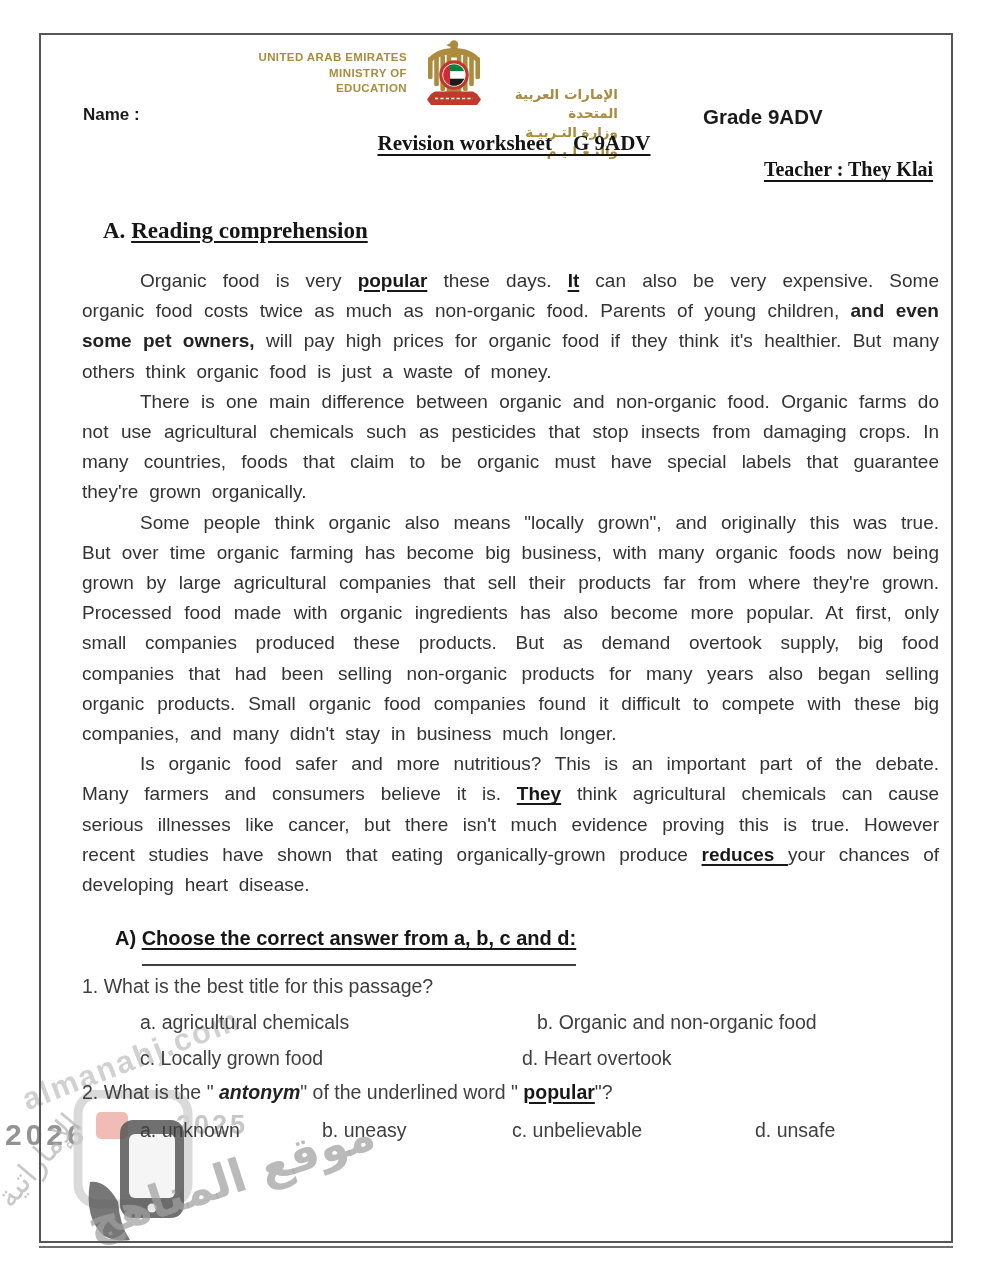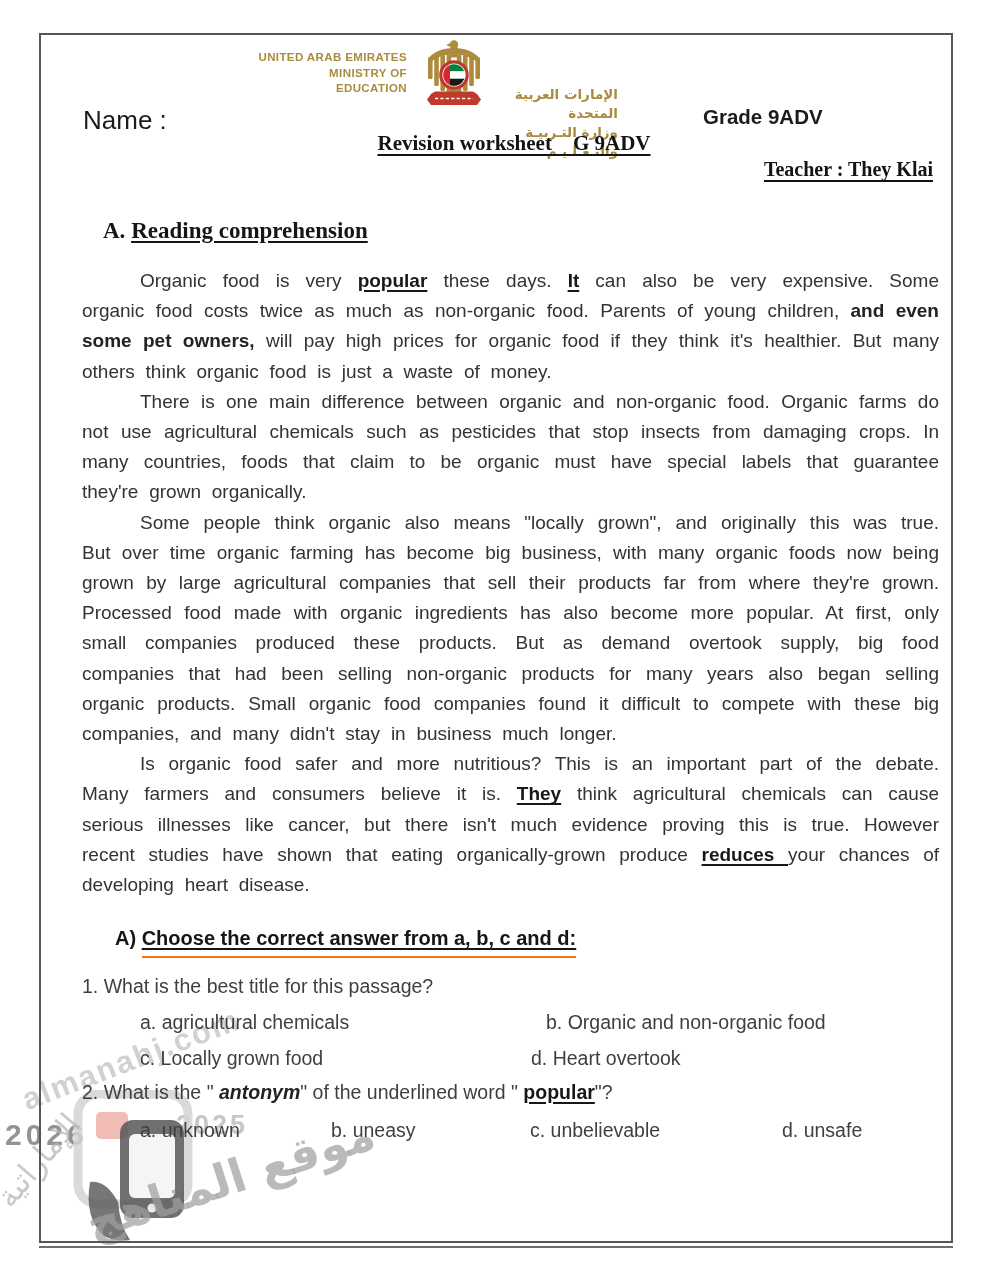--- a/index.html
+++ b/index.html
@@ -23,44 +23,44 @@
     border:2px solid #565656;z-index:1;}
   .frame::after{content:"";position:absolute;left:-2px;right:-2px;bottom:-7px;height:2px;background:#6d6d6d;}
   
   .gold{color:#a98c3f;}
   .min-en{position:absolute;left:216px;top:15px;width:150px;text-align:right;
     font-size:11.5px;font-weight:bold;letter-spacing:0.4px;line-height:15.5px;}
   .emblem{position:absolute;left:384px;top:3px;}
   .min-ar{position:absolute;left:443px;top:11px;width:134px;direction:rtl;text-align:right;
     font-family:"DejaVu Sans",sans-serif;font-size:13.5px;font-weight:bold;line-height:19px;margin-top:39px;}
   
-  .name-label{position:absolute;left:42px;top:70px;font-size:26px;font-weight:normal;color:#1b1b1b;}
+  .name-label{position:absolute;left:42px;top:70px;font-size:17px;font-weight:bold;color:#1b1b1b;}
   .grade-label{position:absolute;left:662px;top:70px;font-size:20.5px;font-weight:bold;color:#1b1b1b;}
   .ws-title{position:absolute;left:0;right:0;top:96px;text-align:center;padding-left:36px;
     font-family:"Liberation Serif",serif;font-size:21px;font-weight:bold;color:#141414;}
   .ws-title span{white-space:pre;text-decoration:underline;text-decoration-thickness:2px;text-underline-offset:4px;}
   .teacher{position:absolute;right:18px;top:123px;font-family:"Liberation Serif",serif;
     font-size:20px;font-weight:bold;color:#141414;text-decoration:underline;
     text-decoration-thickness:2px;text-underline-offset:4px;}
   
   .content{position:absolute;left:41px;right:12px;top:183px;}
   .sec-head{margin-left:21px;font-family:"Liberation Serif",serif;font-size:23px;font-weight:bold;color:#161616;}
   .sec-head .u{text-decoration:underline;text-decoration-thickness:1.8px;text-underline-offset:3px;}
   .passage{margin-top:22px;color:#333;font-size:19px;line-height:30.2px;
     text-align:justify;word-spacing:5.5px;}
   .passage p{margin:0;text-indent:58px;}
   .bu{font-weight:bold;color:#181818;text-decoration:underline;
     text-decoration-thickness:2px;text-underline-offset:3px;margin-top:9px;}
   .semi{font-weight:600;color:#222;}
   .ex-head{margin-top:27px;margin-left:33px;font-size:20px;font-weight:bold;color:#161616;}
   .ex-head .du{text-decoration:underline;text-decoration-thickness:2px;text-underline-offset:3px;
-    border-bottom:2px solid #f97316;padding-bottom:7px;}
+    border-bottom:2px solid #404040;padding-bottom:15px;}
   .q{margin-top:25px;font-size:19.5px;color:#3f3f3f;}
   .q .ital{font-weight:bold;font-style:italic;color:#222;}
-  .opts{display:flex;padding-left:58px;font-size:19.5px;color:#3f3f3f;margin-top:13px;gap:9px;}
+  .opts{display:flex;padding-left:58px;font-size:19.5px;color:#3f3f3f;margin-top:13px;}
   .opts .c1w{flex:0 0 397px;}
   .opts .c2w{flex:0 0 382px;}
   .opts4 .w1{flex:0 0 182px;}
   .opts4 .w2{flex:0 0 190px;}
   .opts4 .w3{flex:0 0 243px;}
   .q2{margin-top:11px;}
   .opts-last{margin-top:15px;}
 </style>
 </head>
 <body>

